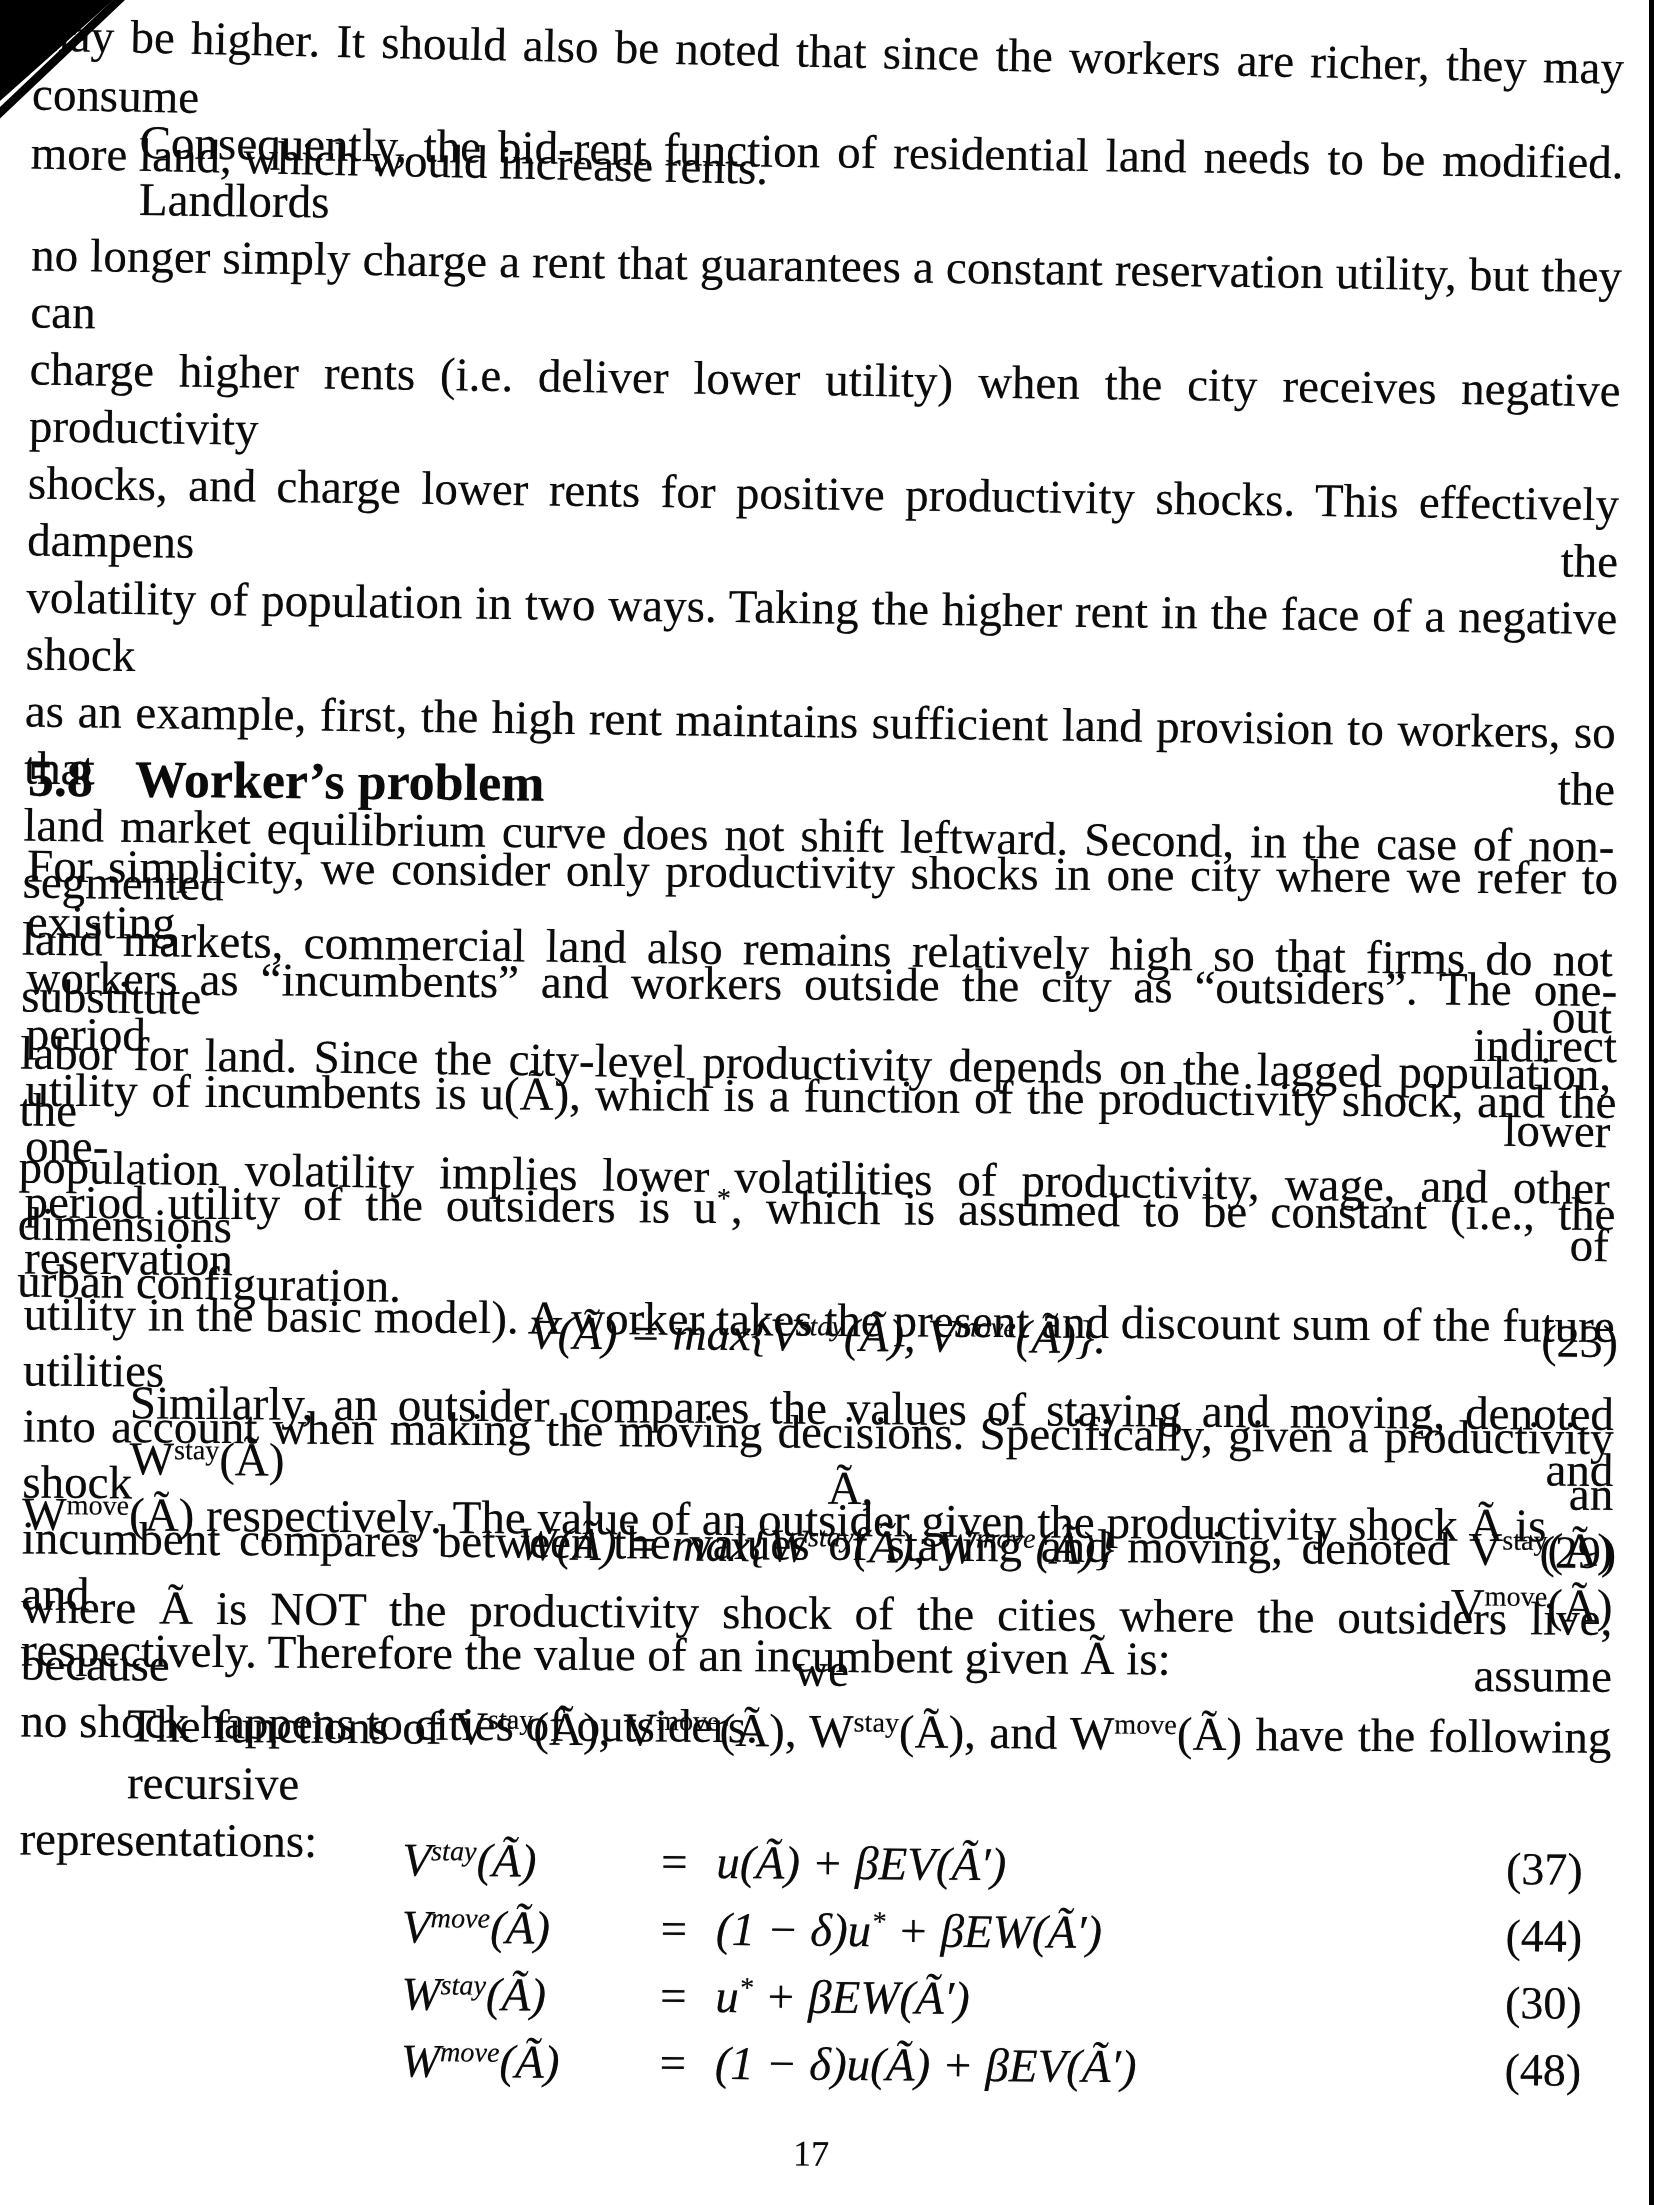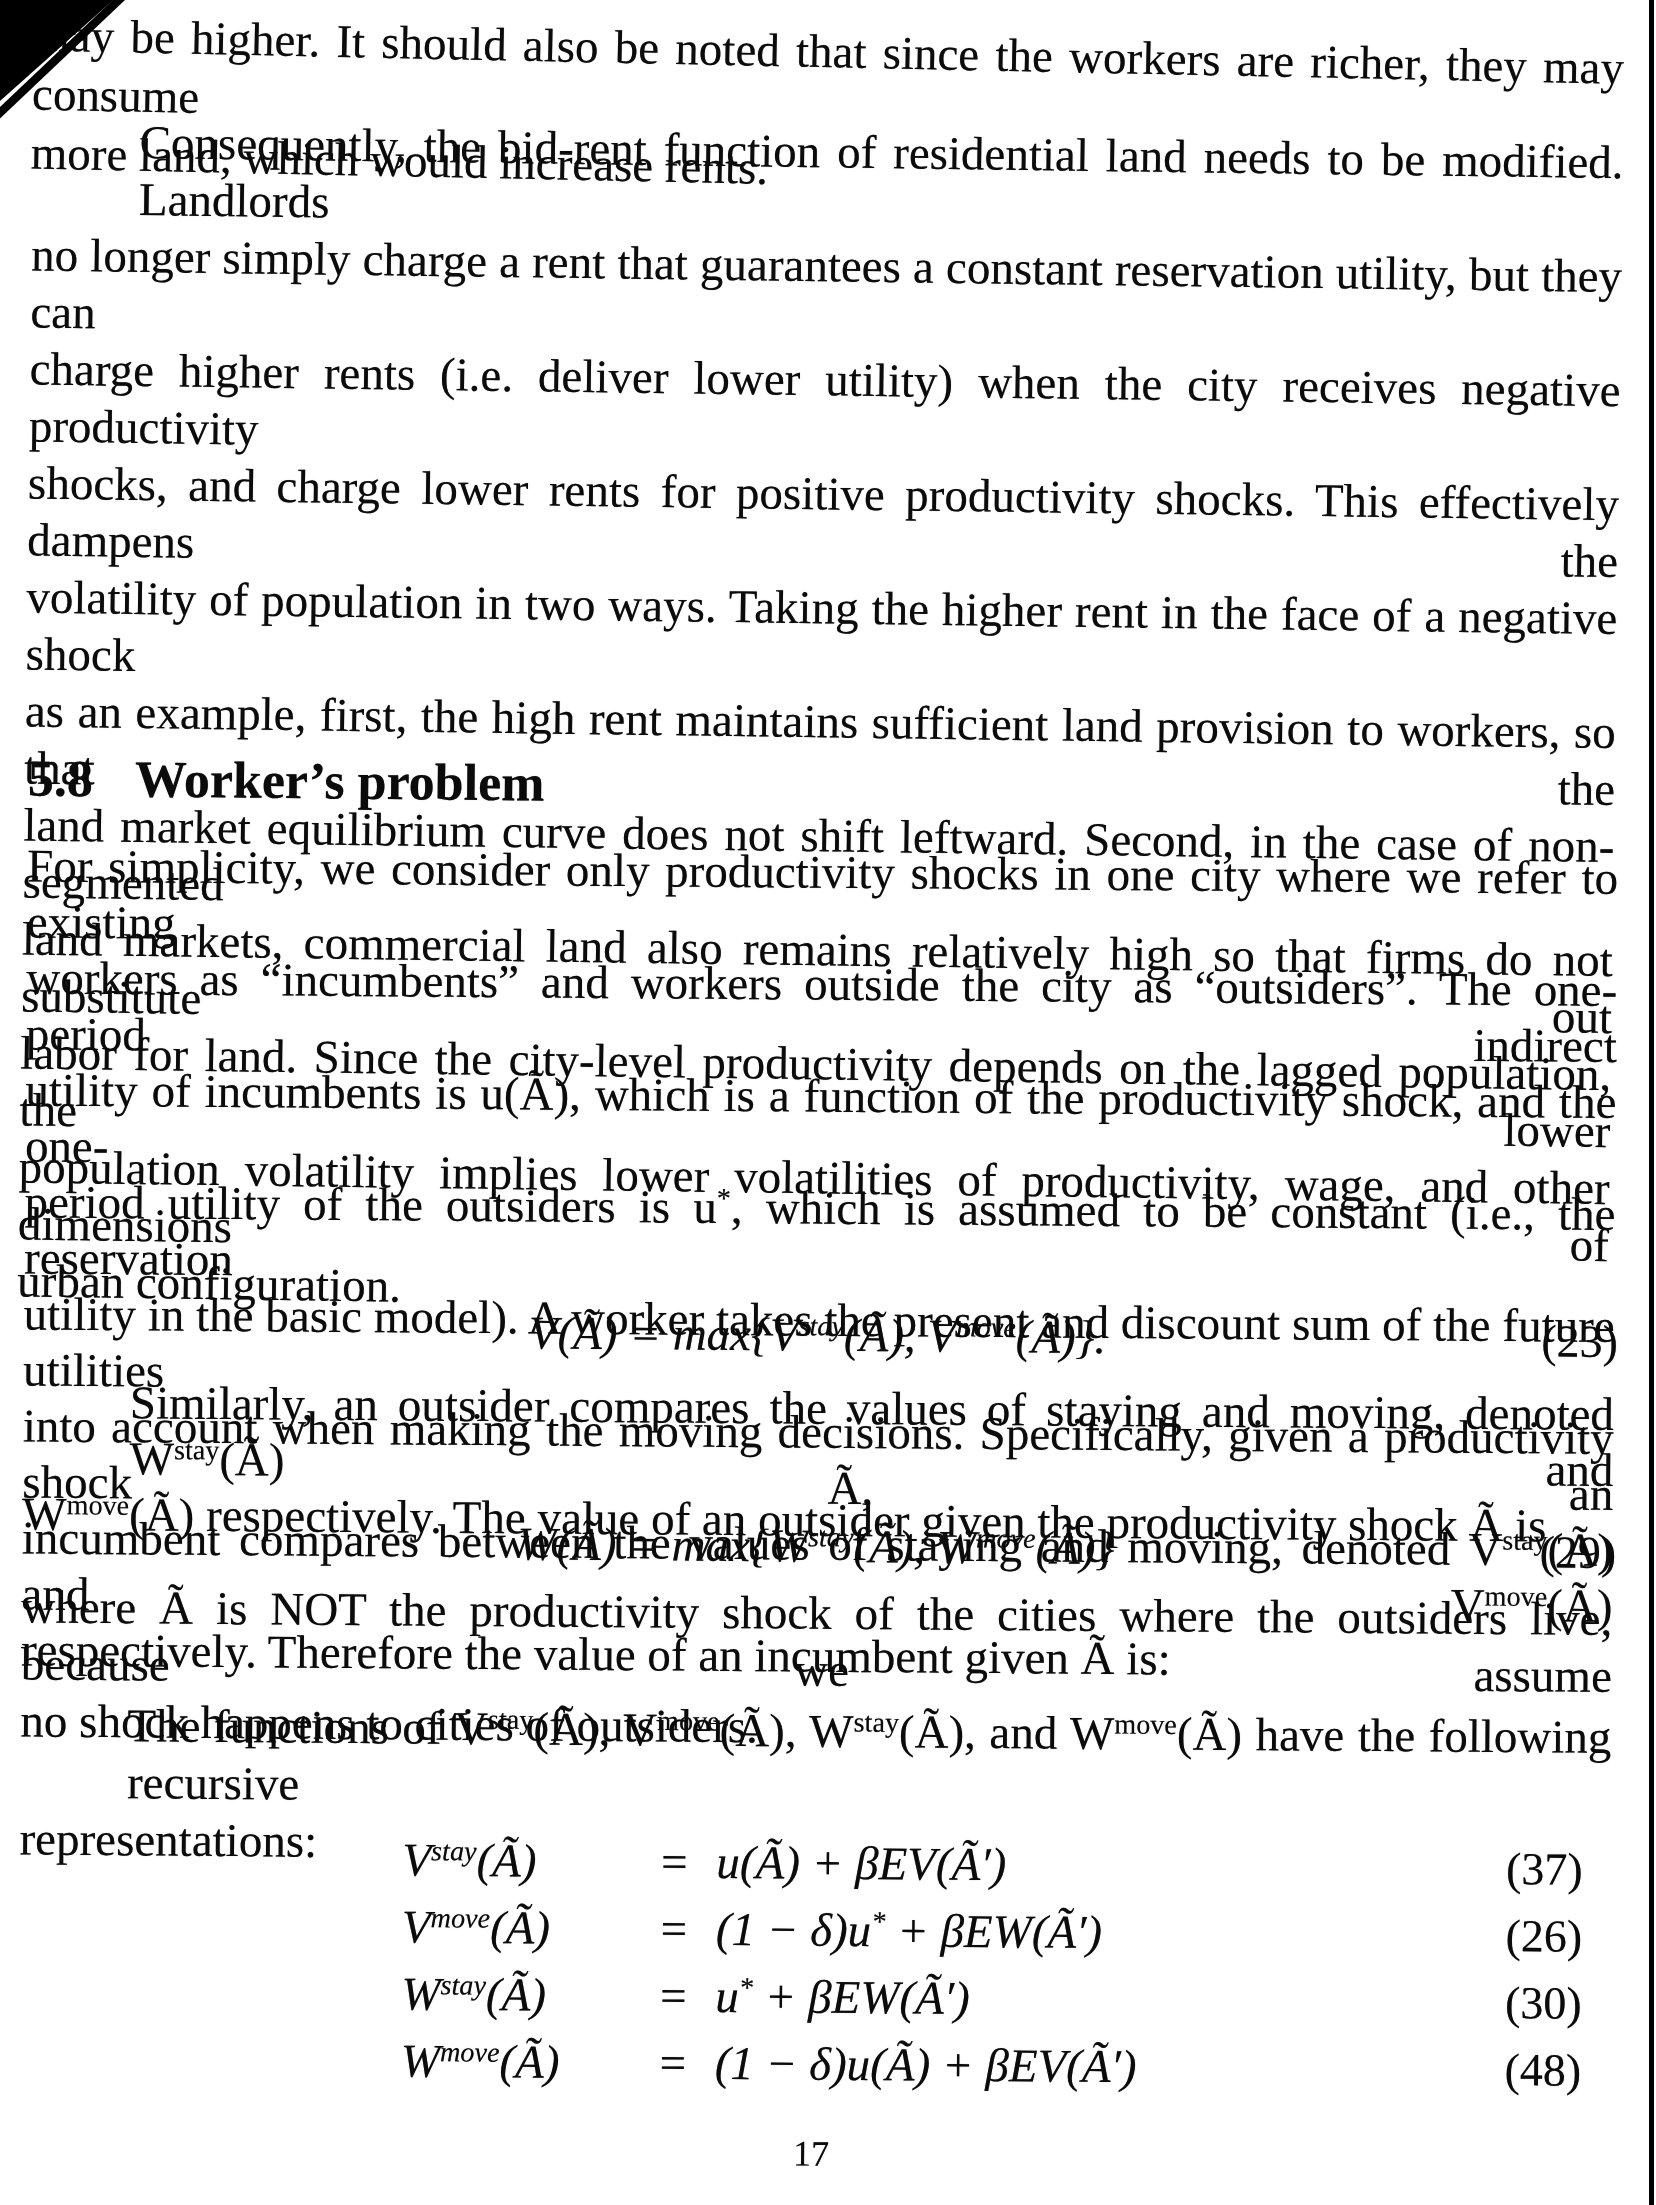--- a/index.html
+++ b/index.html
@@ -130,21 +130,21 @@
     <div class="eq-row">
       <span class="eq-lhs">V<sup>stay</sup>(Ã)</span>
       <span class="eq-rel">=</span>
       <span class="eq-rhs">u(Ã) + βEV(Ã′)</span>
       <span class="eq-number">(37)</span>
     </div>
     <div class="eq-row">
       <span class="eq-lhs">V<sup>move</sup>(Ã)</span>
       <span class="eq-rel">=</span>
       <span class="eq-rhs">(1 − δ)u<sup>*</sup> + βEW(Ã′)</span>
-      <span class="eq-number">(26)</span>
+      <span class="eq-number">(44)</span>
     </div>
     <div class="eq-row">
       <span class="eq-lhs">W<sup>stay</sup>(Ã)</span>
       <span class="eq-rel">=</span>
       <span class="eq-rhs">u<sup>*</sup> + βEW(Ã′)</span>
       <span class="eq-number">(30)</span>
     </div>
     <div class="eq-row">
       <span class="eq-lhs">W<sup>move</sup>(Ã)</span>
       <span class="eq-rel">=</span>

